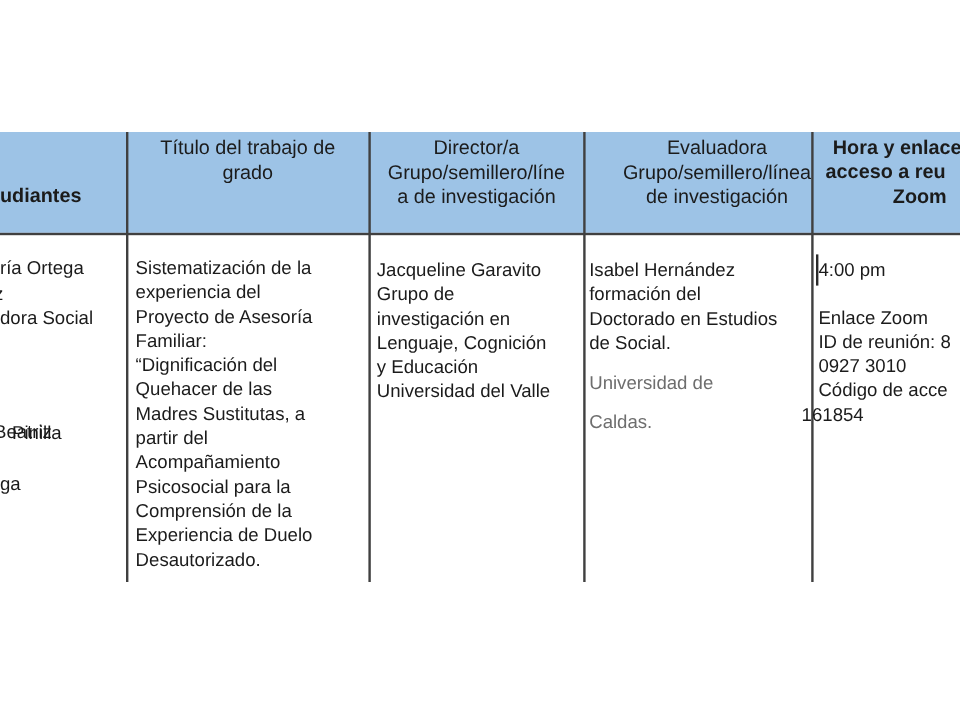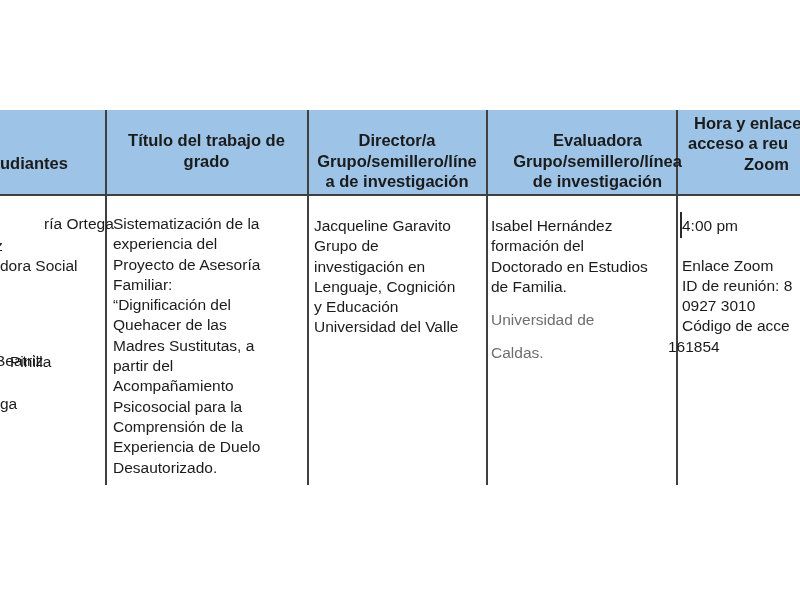--- a/index.html
+++ b/index.html
@@ -3,22 +3,22 @@
 <meta charset="utf-8">
 <style>
   html,body{margin:0;padding:0;background:#ffffff;}
   .page{
     position:relative;width:800px;height:600px;overflow:hidden;background:#ffffff;
     font-family:"Liberation Sans", sans-serif;color:#1b1b1b;
   }
   .hdr-bg{position:absolute;left:0;top:110px;width:800px;height:84px;background:#9dc3e6;}
   .vline{position:absolute;top:110px;width:2px;height:375px;background:#404040;}
   .hline{position:absolute;left:0;top:194px;width:800px;height:2px;background:#404040;}
-  .hcell{position:absolute;top:113px;text-align:center;font-weight:bold;
-         font-size:16.5px;line-height:20.5px;white-space:nowrap;margin-top:17px;}
+  .hcell{position:absolute;top:113px;text-align:center;font-weight:normal;
+         font-size:16.5px;line-height:20.5px;white-space:nowrap;}
   .hfrag{position:absolute;font-weight:bold;font-size:16.5px;line-height:20.5px;white-space:nowrap;}
   .bcell{position:absolute;font-size:15.5px;line-height:20.3px;}
   .bline{position:absolute;font-size:15.5px;line-height:20.3px;white-space:nowrap;}
   .muted{color:#6e6e6e;margin-top:13px;}
   .caret{position:absolute;left:680px;top:212px;width:2px;height:26px;background:#2a2a2a;}
   .cellbox div{white-space:nowrap;}
 </style>
 </head>
 <body>
 
@@ -48,21 +48,21 @@
     <div>Evaluadora</div>
     <div>Grupo/semillero/línea</div>
     <div>de investigación</div>
   </div>
 
   <div class="hfrag" style="left:694px;top:113px;">Hora y enlace</div>
   <div class="hfrag" style="left:688px;top:133px;">acceso a reu</div>
   <div class="hfrag" style="left:744px;top:154px;">Zoom</div>
 
   <div>
-    <div class="bline" style="left:0px;top:214px;padding-left:44px;">ría Ortega</div>
+    <div class="bline" style="left:0px;top:214px;">ría Ortega</div>
     <div class="bline" style="left:-5px;top:236px;">z</div>
     <div class="bline" style="left:0px;top:256px;">dora Social</div>
     <div class="bline" style="left:-5px;top:351px;">Beatriz</div>
     <div class="bline" style="left:10px;top:352px;">Pinilla</div>
     <div class="bline" style="left:0px;top:394px;">ga</div>
   </div>
 
   <div class="bcell cellbox" style="left:113px;top:214px;width:192px;">
     <div>Sistematización de la</div>
     <div>experiencia del</div>
@@ -85,21 +85,21 @@
     <div>investigación en</div>
     <div>Lenguaje, Cognición</div>
     <div>y Educación</div>
     <div>Universidad del Valle</div>
   </div>
 
   <div class="bcell cellbox" style="left:491px;top:216px;width:183px;">
     <div>Isabel Hernández</div>
     <div>formación del</div>
     <div>Doctorado en Estudios</div>
-    <div>de Familia.</div>
+    <div>de Social.</div>
     <div class="muted">Universidad de</div>
     <div class="muted">Caldas.</div>
   </div>
 
   <div>
     <div class="caret"></div>
     <div class="bline" style="left:682px;top:216px;">4:00 pm</div>
     <div class="bline" style="left:682px;top:256px;">Enlace Zoom</div>
     <div class="bline" style="left:682px;top:276px;">ID de reunión: 8</div>
     <div class="bline" style="left:682px;top:296px;">0927 3010</div>

